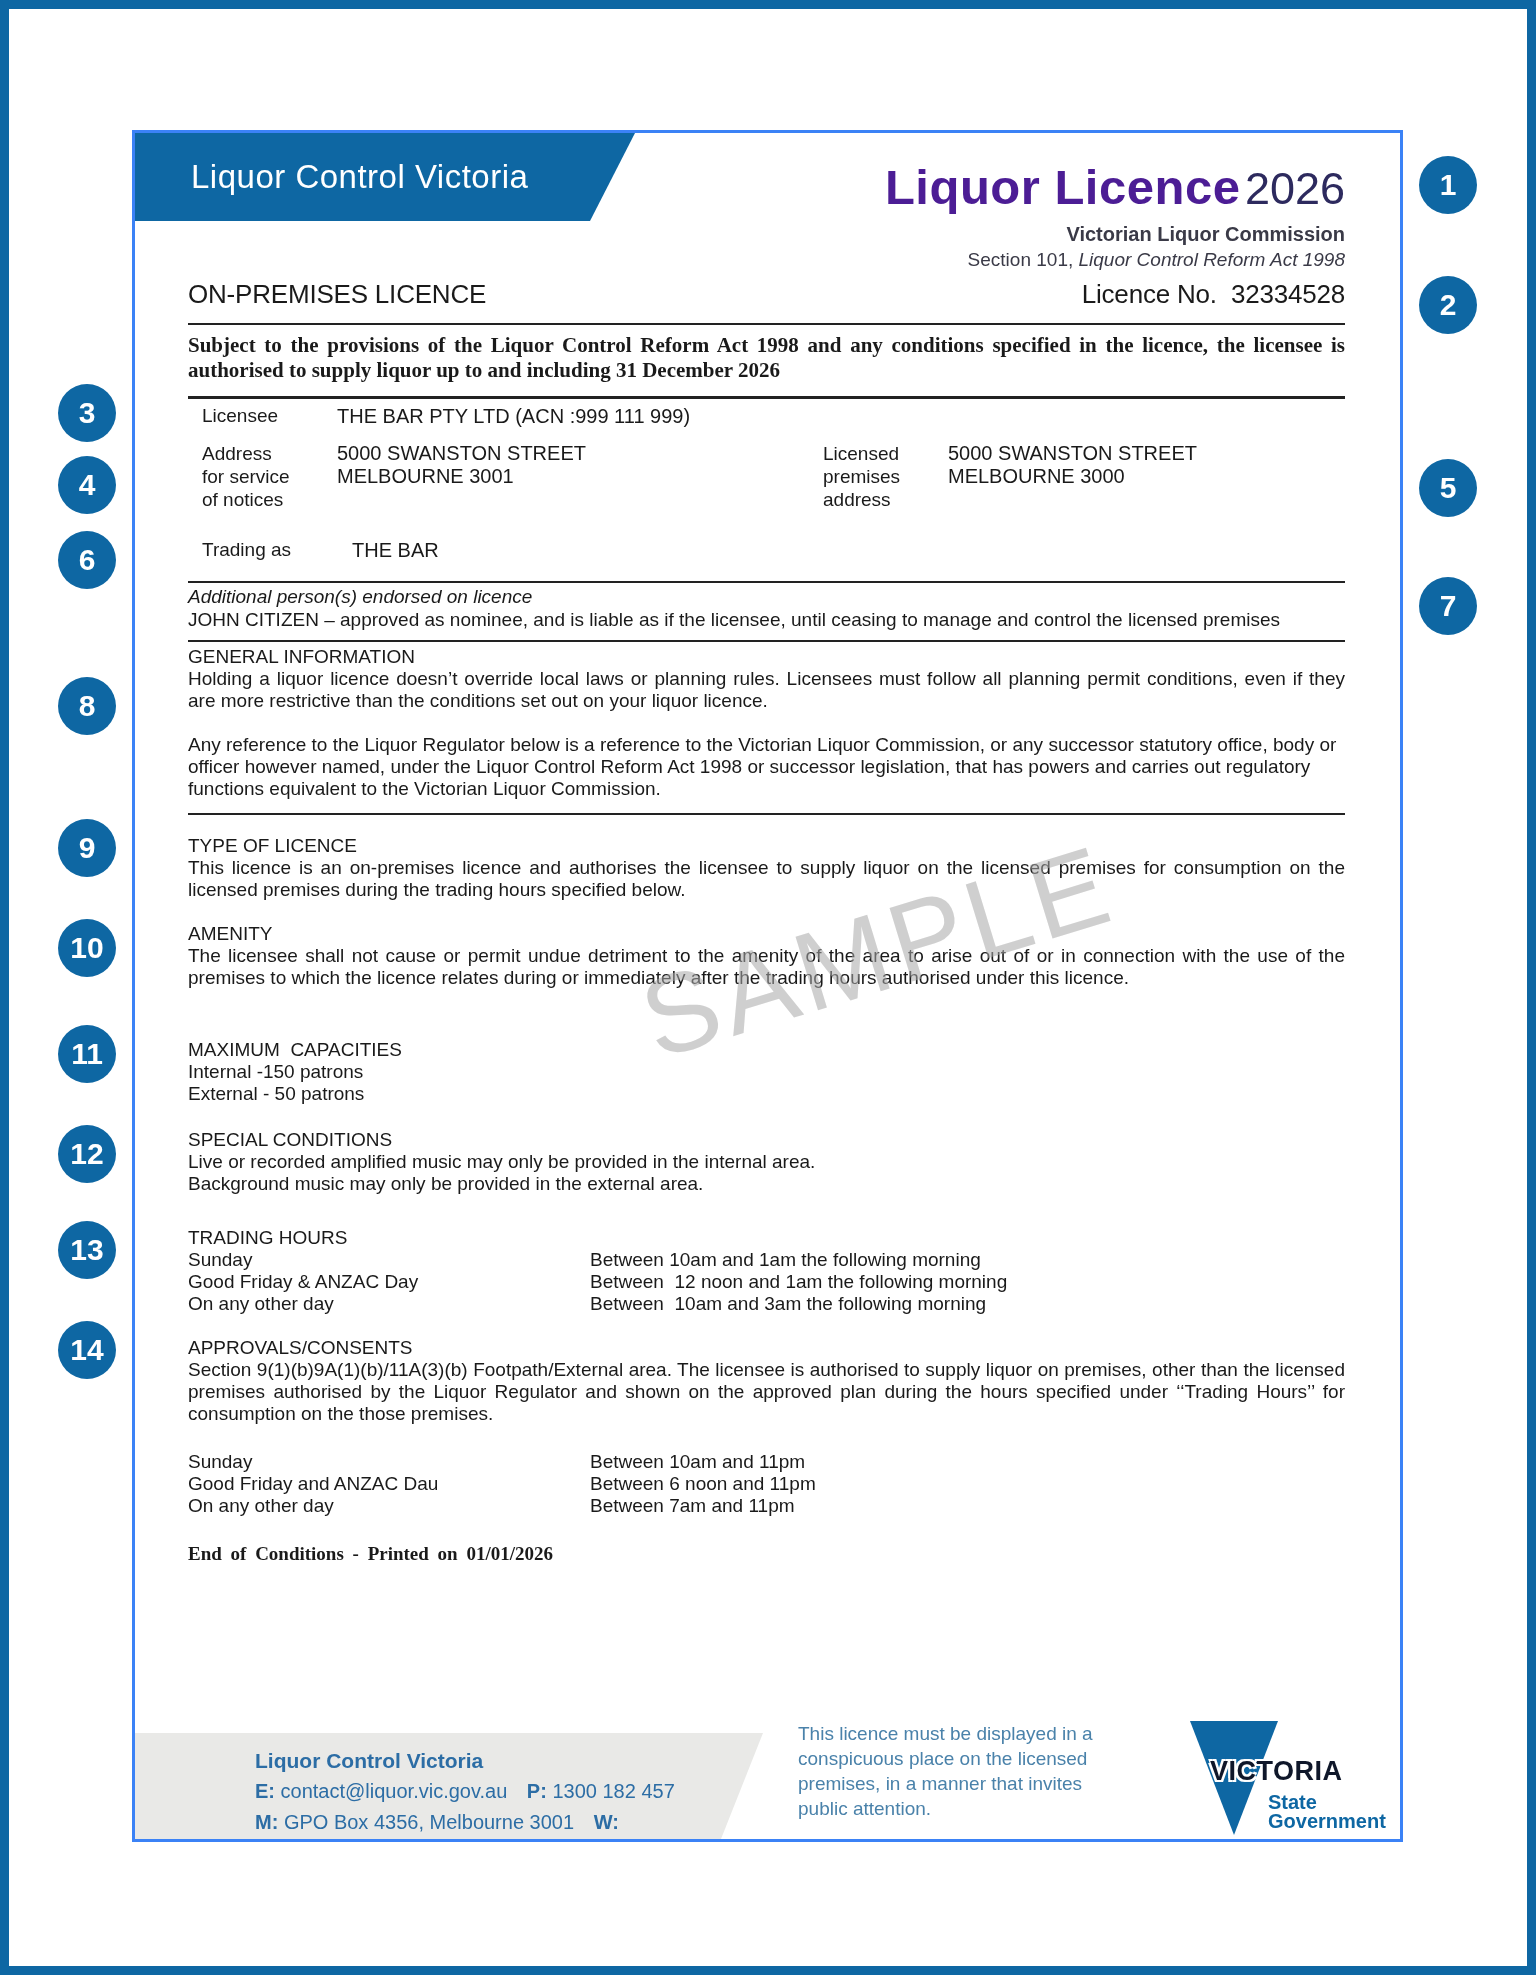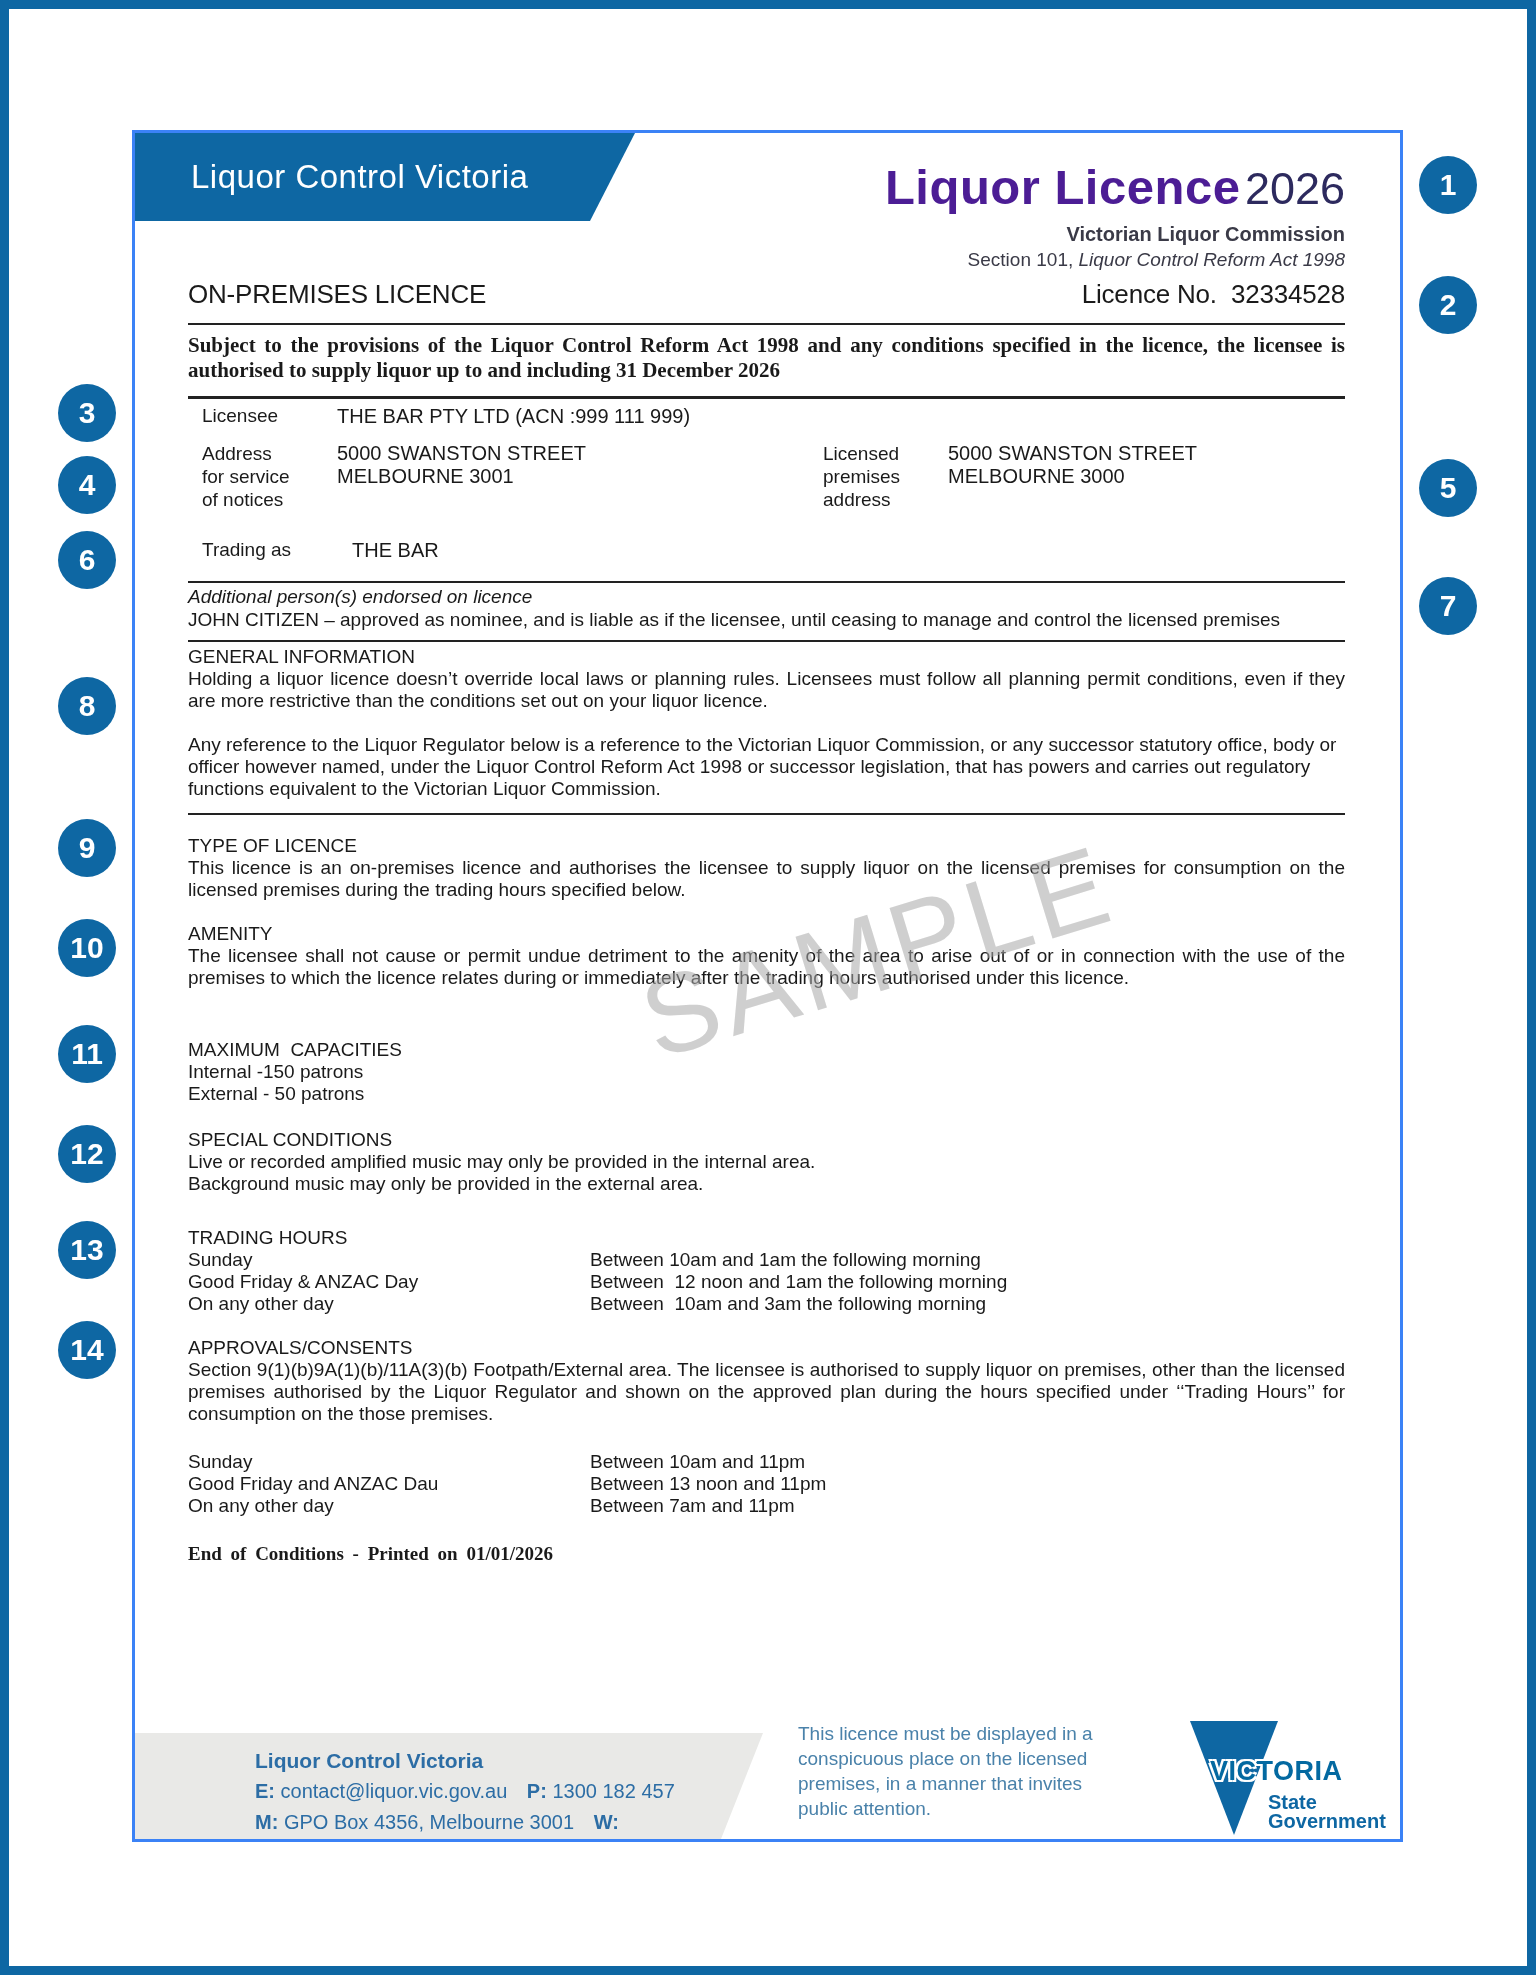--- a/index.html
+++ b/index.html
@@ -65,21 +65,21 @@
   .fc-title{font-weight:700;font-size:21px;}
   .fc-line b{font-weight:700;}
   .fc-line .gap{margin-left:14px;}
   .notice{position:absolute;left:663px;top:1588px;width:335px;color:#4a82aa;
           font-size:19px;line-height:25px;}
   .logo{position:absolute;left:1055px;top:1588px;width:210px;height:118px;}
   .logo-tri{position:absolute;left:0;top:0;width:0;height:0;
             border-left:44px solid transparent;border-right:44px solid transparent;
             border-top:114px solid #0e67a3;}
   .logo-word{position:absolute;left:20px;top:35px;font-size:27px;font-weight:800;
-             color:#0369a1;letter-spacing:.5px;
+             color:#0f172a;letter-spacing:.5px;
              text-shadow:-2px -2px 0 #fff,2px -2px 0 #fff,-2px 2px 0 #fff,2px 2px 0 #fff;}
   .logo-sub{position:absolute;left:78px;top:72px;font-size:20px;line-height:19px;
             font-weight:700;color:#0e67a3;white-space:pre-line;}
   
   .marker{position:absolute;width:58px;height:58px;border-radius:50%;background:#0e67a3;
           color:#fff;font-size:30px;font-weight:700;line-height:58px;text-align:center;}
   .mk-l{left:49px;} .mk-r{left:1410px;}
 </style>
 </head>
 <body>
@@ -170,21 +170,21 @@
         <div>On any other day</div>
         <div>Between  10am and 3am the following morning</div>
       </div>
 
       <div class="sec-h ap-h">APPROVALS/CONSENTS</div>
       <div class="p-just">Section 9(1)(b)9A(1)(b)/11A(3)(b) Footpath/External area.  The licensee is authorised to supply liquor on premises, other than the licensed premises authorised by the Liquor Regulator and shown on the approved plan during the hours specified under ‘‘Trading Hours’’ for consumption on the those premises.</div>
       <div class="hours ap-rows">
         <div>Sunday</div>
         <div>Between 10am and 11pm</div>
         <div>Good Friday and ANZAC Dau</div>
-        <div>Between 13 noon and 11pm</div>
+        <div>Between 6 noon and 11pm</div>
         <div>On any other day</div>
         <div>Between 7am and 11pm</div>
       </div>
 
       <div class="end-note">End of Conditions - Printed on 01/01/2026</div>
     </div>
 
     <div class="watermark">SAMPLE</div>
 
     <div class="foot-band">

